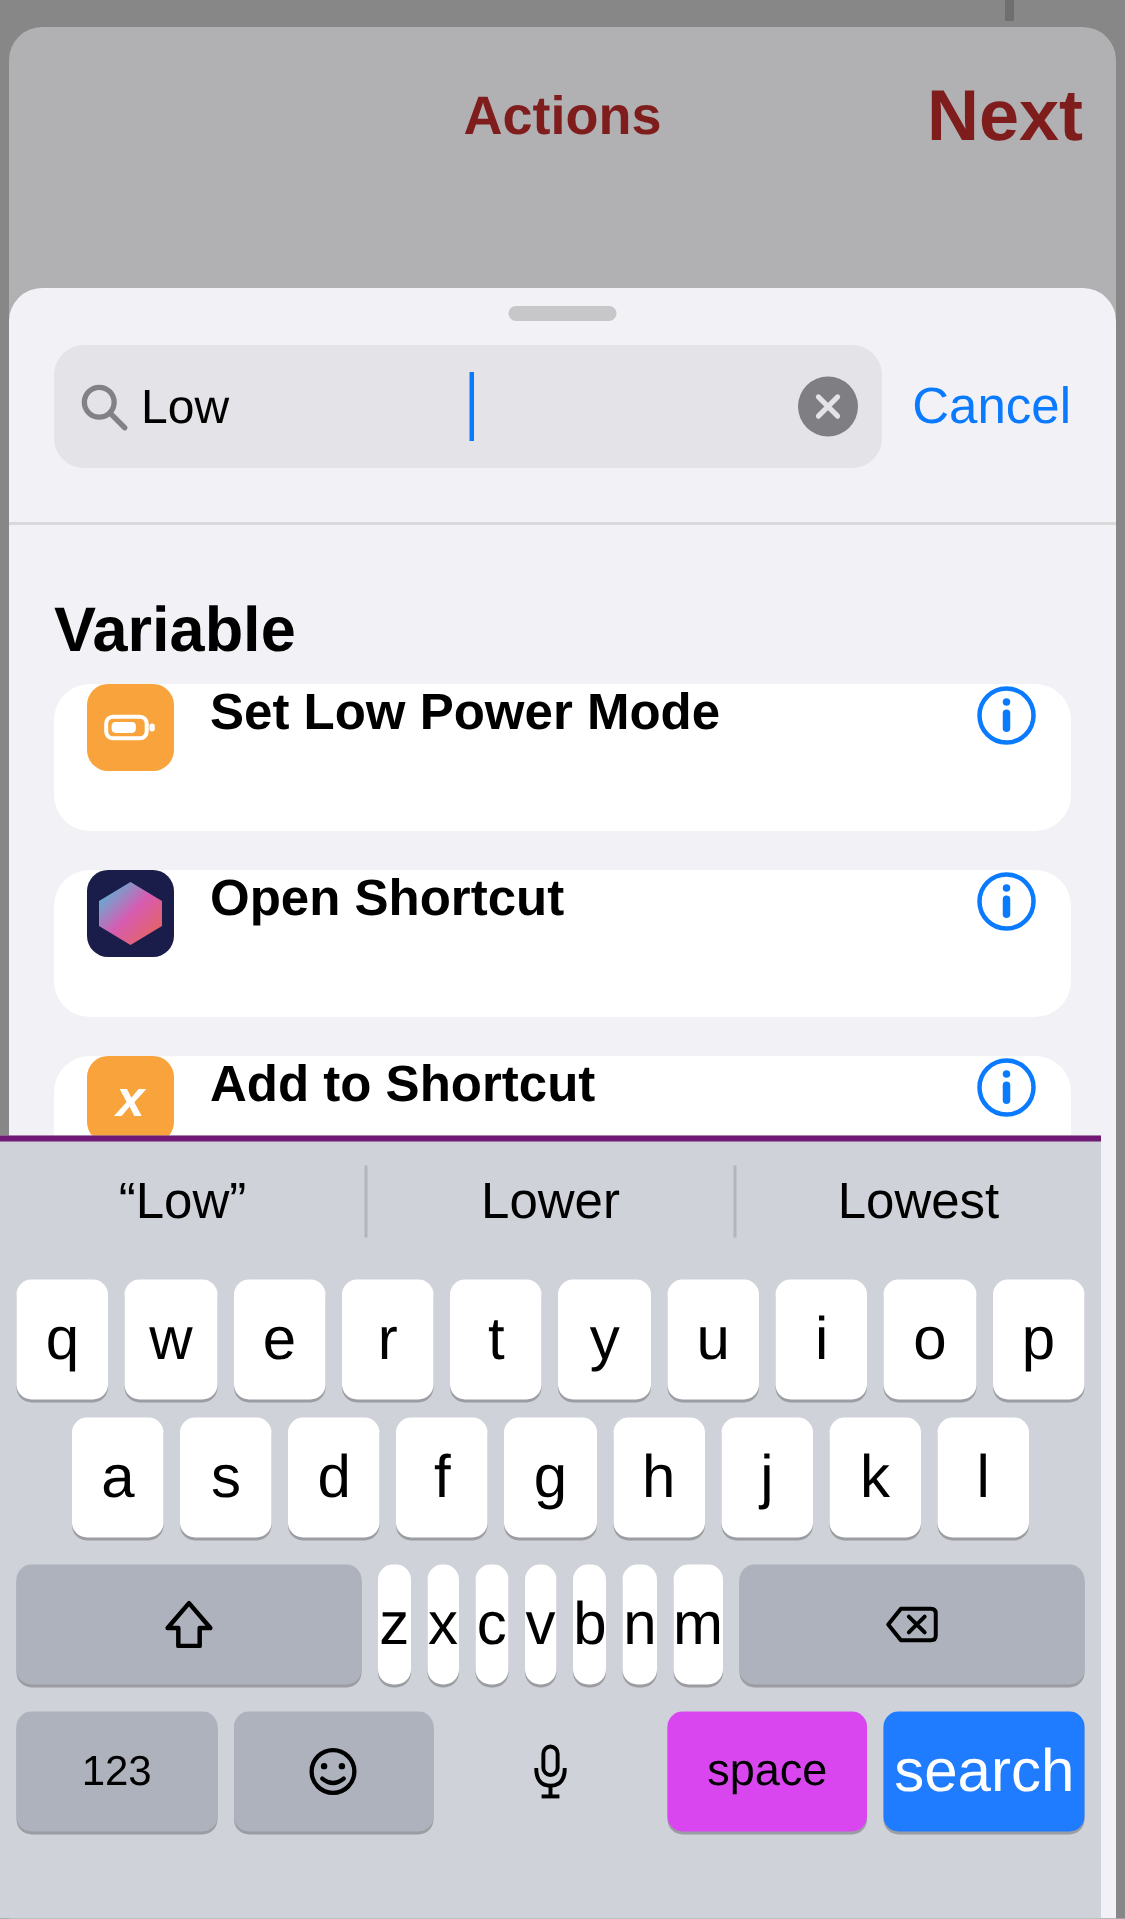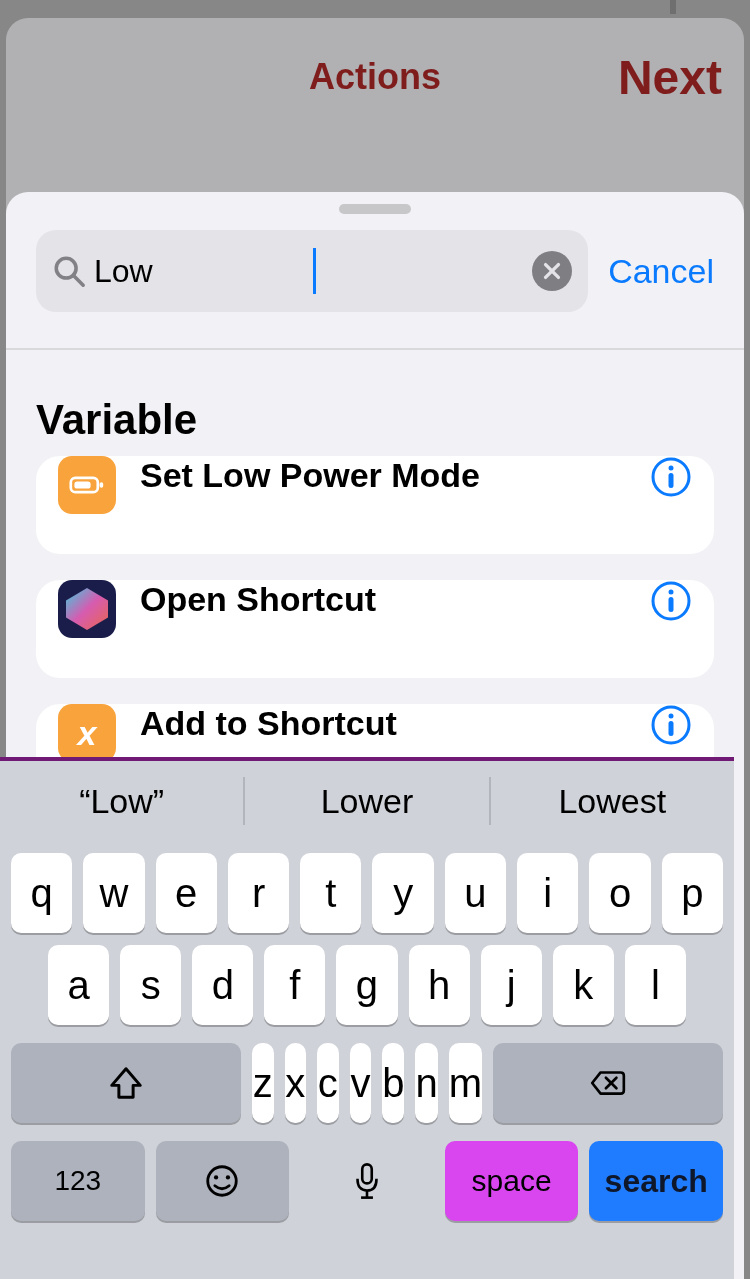--- a/index.html
+++ b/index.html
@@ -149,21 +149,21 @@
   }
   .key { flex: 1; }
   .skey { background: #adb2bc; }
   .row3 { display: flex; gap: 11px; padding: 0 11px; margin-top: 18px; }
   .row3 .side { width: 90px; }
   .row3 .mid { flex: 1; display: flex; gap: 11px; }
   .row4 { display: flex; gap: 11px; padding: 0 11px; margin-top: 18px; }
   .row4 .k123 { width: 90px; background: #adb2bc; font-size: 28px; }
   .row4 .kemoji, .row4 .kmic { width: 80px; background: #adb2bc; }
   .row4 .kspace { flex: 1; background: #d946ef; font-size: 30px; }
-  .row4 .ksearch { width: 180px; background: #1f7cff; color: #0f172a; font-size: 32px; font-weight: bold; }
+  .row4 .ksearch { width: 180px; background: #1f7cff; color: #ffffff; font-size: 40px; }
 
   .shift svg, .bksp svg, .kemoji svg, .kmic svg { width: 38px; height: 38px; }
 </style>
 </head>
 <body>
 
 <div class="bg-stub"></div>
 
 <div class="modal">
   <div class="nav">

